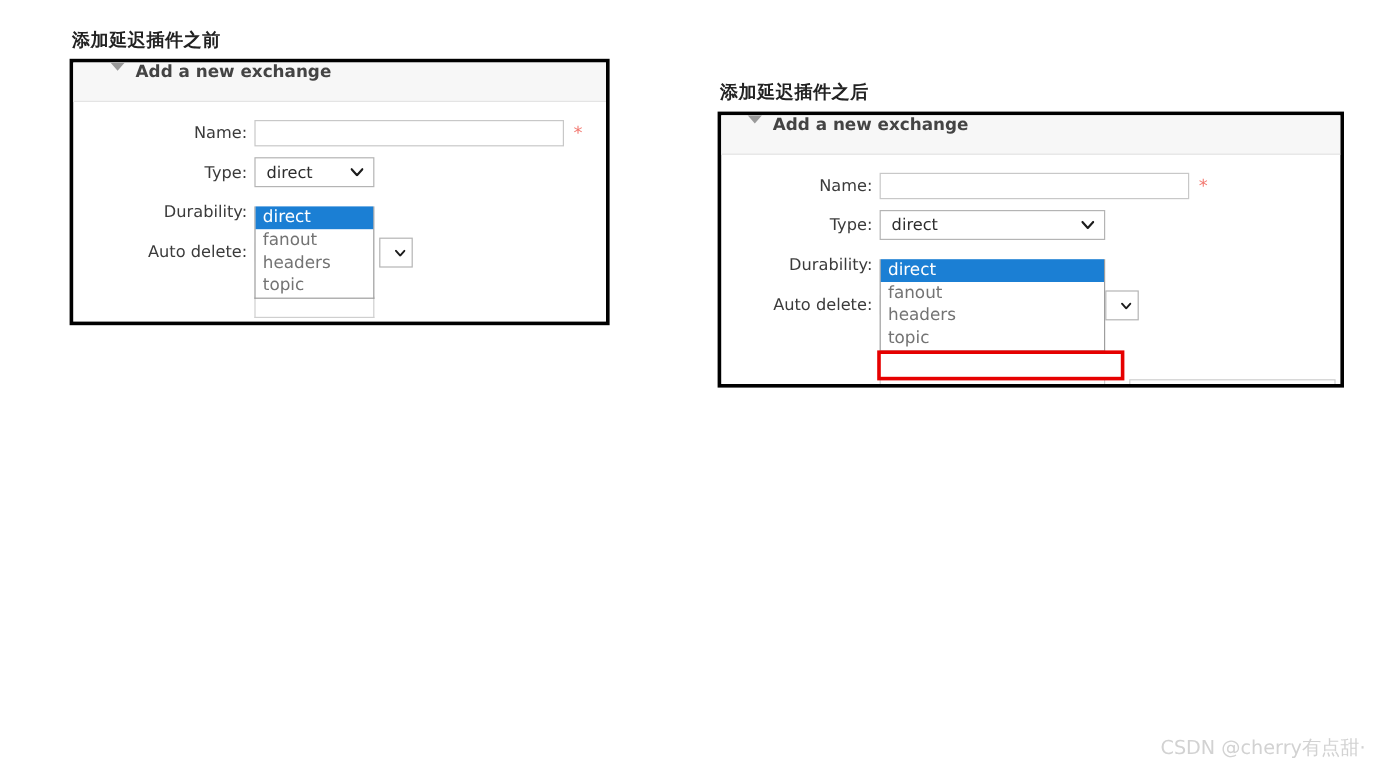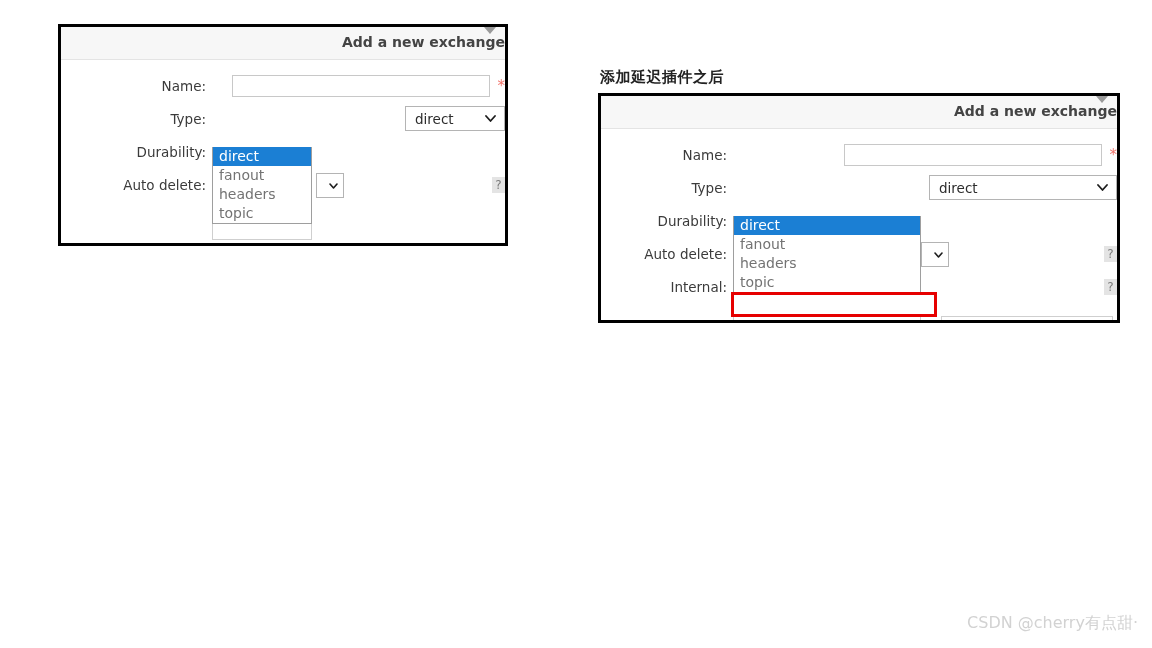--- a/index.html
+++ b/index.html
@@ -41,23 +41,22 @@
     box-sizing: border-box;
   }
   #panel-before { width: 450px; height: 222px; }
   #panel-after  { width: 522px; height: 230px; }
 
   
   .section-header {
     background: #f7f7f7;
     border-bottom: 1px solid #e4e4e4;
     display: flex;
-    align-items: flex-end;
-    box-sizing: border-box;
-    flex-direction: column;
+    align-items: flex-start;
+    box-sizing: border-box;
   }
   #panel-before .section-header { height: 33px; padding-left: 31px; }
   #panel-after  .section-header { height: 33px; padding-left: 22px; }
 
   .collapse-triangle {
     width: 0; height: 0;
     border-left: 6px solid transparent;
     border-right: 6px solid transparent;
     border-top: 7px solid #9a9a9a;
     margin-right: 9px;
@@ -73,21 +72,20 @@
 
   
   .form-body {
     position: relative;
     padding-top: 9px;
   }
   .form-row {
     display: flex;
     align-items: center;
     position: relative;
-    justify-content: space-between;
   }
   #panel-before .form-row { height: 33px; }
   #panel-after  .form-row { height: 33px; }
 
   .row-label {
     font-family: "DejaVu Sans", "Liberation Sans", sans-serif;
     font-size: 13.5px;
     color: #3b3b3b;
     text-align: right;
     white-space: nowrap;
@@ -230,20 +228,21 @@
     color: #d2d2d2;
     white-space: nowrap;
     margin-top: 44px;
   }
 </style>
 </head>
 <body>
 
 <div class="figure" id="figure-before">
 
+  <div class="caption">添加延迟插件之前</div>
 
   <div class="panel" id="panel-before">
 
     <div class="section-header">
       <span class="collapse-triangle"></span>
       <span class="section-title">Add a new exchange</span>
     </div>
 
     <div class="form-body">
 
@@ -329,24 +328,20 @@
 
       <div class="form-row">
         <span class="row-label">Durability:</span>
       </div>
 
       <div class="form-row">
         <span class="row-label">Auto delete:</span>
         <span class="help-badge">?</span>
       </div>
 
-      <div class="form-row">
-        <span class="row-label">Internal:</span>
-        <span class="help-badge">?</span>
-      </div>
 
       <div class="durability-select" style="left:320px; top:113px; width:28px;">
         <svg class="mini-chevron" viewBox="0 0 9 6">
           <path d="M1 1 L4.5 5 L8 1" fill="none" stroke="#1d1d1d" stroke-width="1.6" stroke-linecap="round" stroke-linejoin="round"></path>
         </svg>
       </div>
 
       <ul class="dropdown-list" style="left:132px; top:87px; width:188px;">
         <li class="dropdown-item selected">direct</li>
         <li class="dropdown-item">fanout</li>

